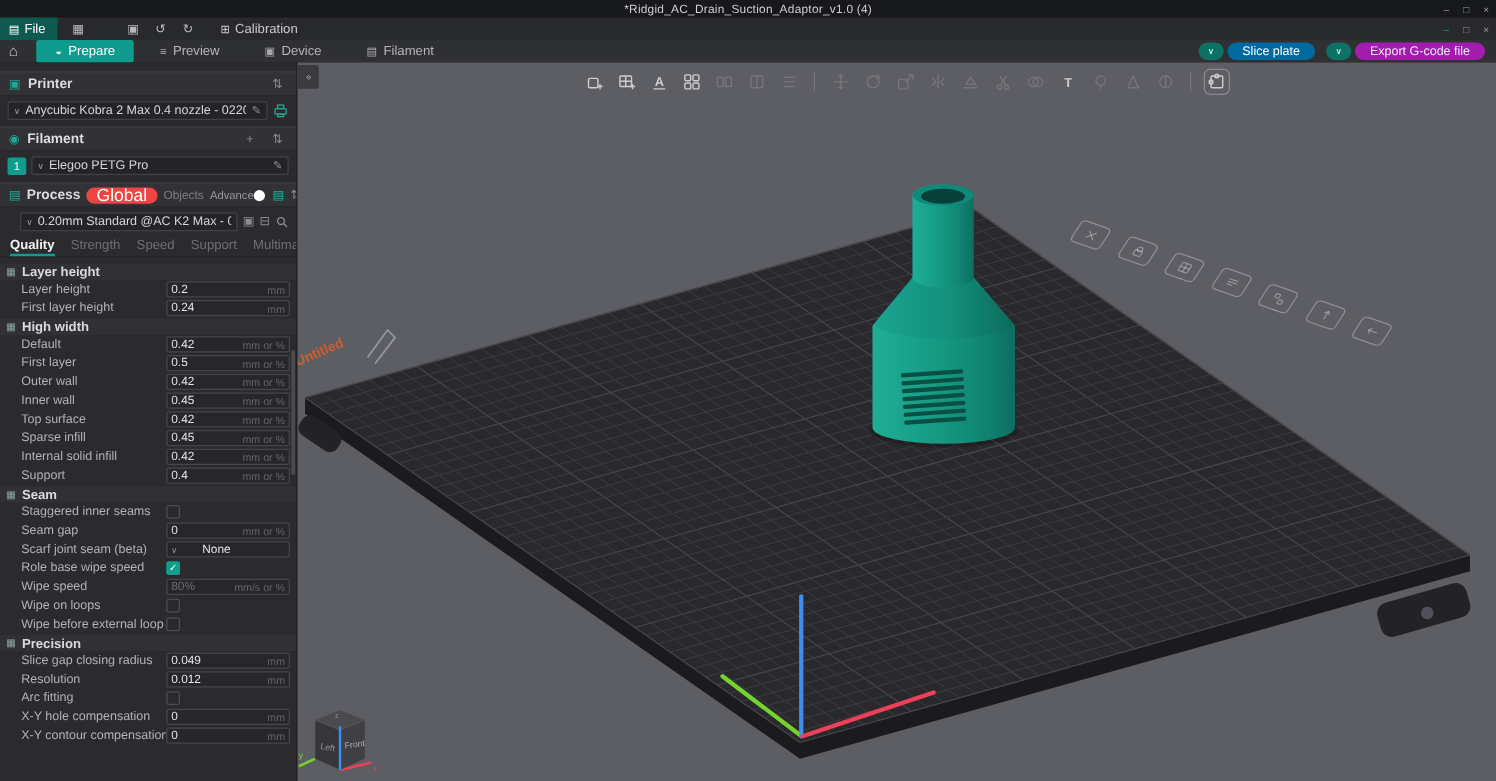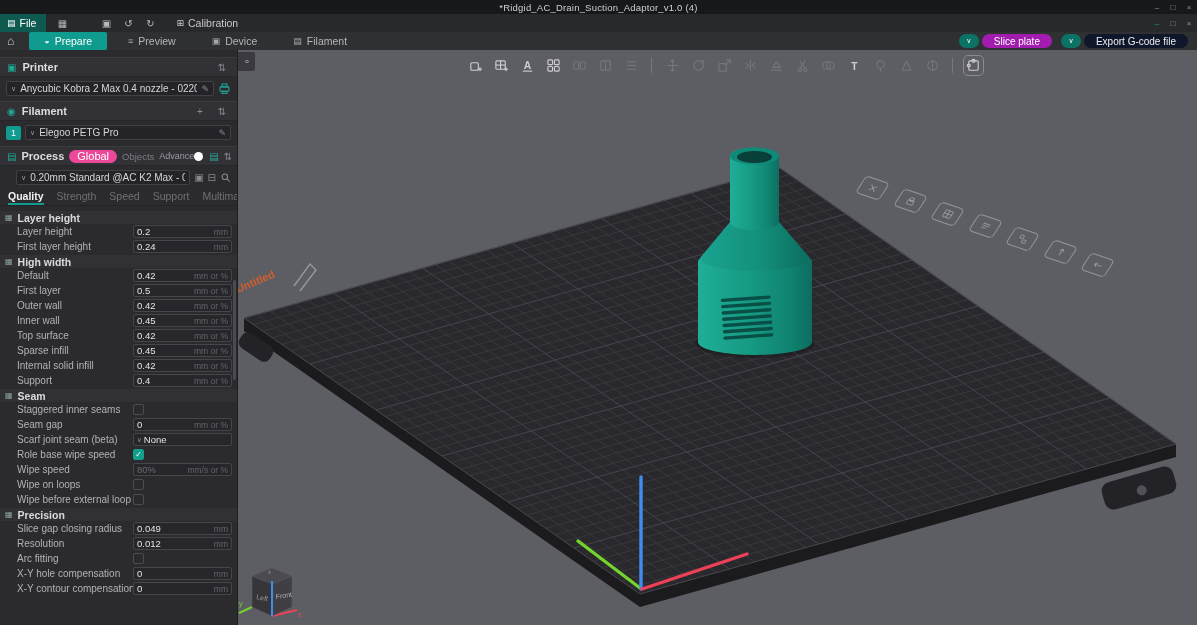--- a/index.html
+++ b/index.html
@@ -21,22 +21,22 @@
 
   .tabbar{height:18px;background:#2f3032;display:flex;align-items:center;padding-left:7px}
   .home{font-size:12px;color:#c9c9cc;margin-right:15px}
   .tab{height:18px;display:flex;align-items:center;gap:5px;padding:0 15px;font-size:10.5px;color:#b5b5ba;border-radius:2px;margin-right:6px}
   .tab .tico{font-size:9px;opacity:.9}
   .tab.active{background:#0f9b8e;color:#fff}
   .pillgrp{display:flex;align-items:center;gap:3px;margin-right:9px}
   .chevpill{width:20px;height:14px;border-radius:8px;background:#0c7265;color:#eafffb;font-size:7px;
     display:flex;align-items:center;justify-content:center}
   .mainpill{height:14px;border-radius:8px;padding:0 12px;font-size:10px;display:flex;align-items:center;color:#fff}
-  .mainpill.slice{background:#a21caf}
-  .mainpill.export{background:#0f172a;color:#ededf0}
+  .mainpill.slice{background:#0369a1}
+  .mainpill.export{background:#a21caf;color:#ededf0}
 
   
   .main{flex:1;display:flex;min-height:0}
   .sidebar{width:238px;background:#2b2b2e;border-right:1px solid #1e1e21;position:relative;
     padding-top:7px;overflow:hidden;color:#c9c9cd}
   .sec-head{height:20px;background:#323236;border-top:1px solid #3b3b40;border-bottom:1px solid #26262a;
     display:flex;align-items:center;gap:6px;padding:0 7px;margin-bottom:4px}
   .sec-head .sico{color:#1fa995;font-size:10px}
   .sec-head .stitle{font-size:11px;font-weight:700;color:#dcdcdf;flex:1}
   .sec-head .hico{color:#8a8a90;font-size:10px;width:16px;text-align:center}
@@ -44,41 +44,41 @@
   .tfield{flex:1;height:15px;background:#242428;border:1px solid #404046;border-radius:2px;
     display:flex;align-items:center;gap:4px;padding:0 4px;font-size:10px;color:#d6d6d9;min-width:0}
   .tfield .chev{font-size:7px;color:#9a9aa0}
   .tfield .tval{flex:1;white-space:nowrap;overflow:hidden}
   .tfield .edit{color:#8a8a90;font-size:9px}
   .side-ico{color:#1fa995;font-size:11px}
   .bedlabel{font-size:10px;color:#b5b5ba;padding-left:2px}
   .badge{width:15px;height:14px;background:#0f9b8e;border-radius:2px;color:#fff;font-size:9px;
     display:flex;align-items:center;justify-content:center}
   .proc-head{display:flex;align-items:center;gap:5px}
-  .pill{height:13px;border-radius:7px;background:#ec4899;color:#fff;font-size:11px;padding:0 8px;
+  .pill{height:13px;border-radius:7px;background:#ef4444;color:#fff;font-size:14px;padding:0 8px;
     display:flex;align-items:center}
   .objects{font-size:9.5px;color:#7c7c82}
   .adv{font-size:9px;color:#9a9aa0;margin-left:auto}
   .toggle{width:22px;height:11px;border-radius:6px;background:#0f9b8e;position:relative}
   .toggle .knob{position:absolute;right:1px;top:1px;width:9px;height:9px;border-radius:50%;background:#fff}
   .preset-icos{display:flex;align-items:center;gap:4px;color:#8a8a90}
   .subtabs{display:flex;padding:0 0 0 8px;height:16px;margin:5px 0 2px 0;
     border-bottom:1px solid #232326}
   .subtab{font-size:10.5px;color:#6f6f76;margin-right:13px;padding-bottom:3px}
   .subtab.active{color:#f2f2f4;font-weight:700;border-bottom:2px solid #0f9b8e}
 
   .params{padding-top:2px}
   .g-head{height:13px;margin:1px 0;background:#313135;display:flex;align-items:center;gap:5px;padding-left:5px}
   .g-head .gi{color:#8fa7a2;font-size:8px}
   .g-head .gt{font-size:10.5px;font-weight:700;color:#dadadd}
   .p-row{height:13px;margin-bottom:2px;display:flex;align-items:center;padding-left:17px}
   .p-row .lbl{flex:1;font-size:10px;color:#b2b2b7;white-space:nowrap;overflow:hidden}
   .ctrl{width:99px;margin-right:5px;display:flex;align-items:center;flex:none}
   .field{width:99px;height:13px;background:#27272b;border:1px solid #45454c;border-radius:2px;
-    display:flex;align-items:center;padding:0 3px;gap:2px}
+    display:flex;align-items:center;padding:0 3px;gap:20px}
   .field .val{flex:1;font-size:9.5px;color:#e3e3e6;white-space:nowrap;overflow:hidden}
   .field .val.dim{color:#6a6a70}
   .field .unit{font-size:8.5px;color:#63636a;white-space:nowrap}
   .field .chev{font-size:6.5px;color:#9a9aa0}
   .cb{width:11px;height:11px;border:1px solid #4c4c52;border-radius:2px;background:#2a2a2e;
     display:flex;align-items:center;justify-content:center;font-size:8px;color:#fff}
   .cb.on{background:#12a08c;border-color:#12a08c}
   .sb-scroll{position:absolute;right:1px;top:230px;width:3px;height:100px;background:#4a4a50;border-radius:2px}
 
   

